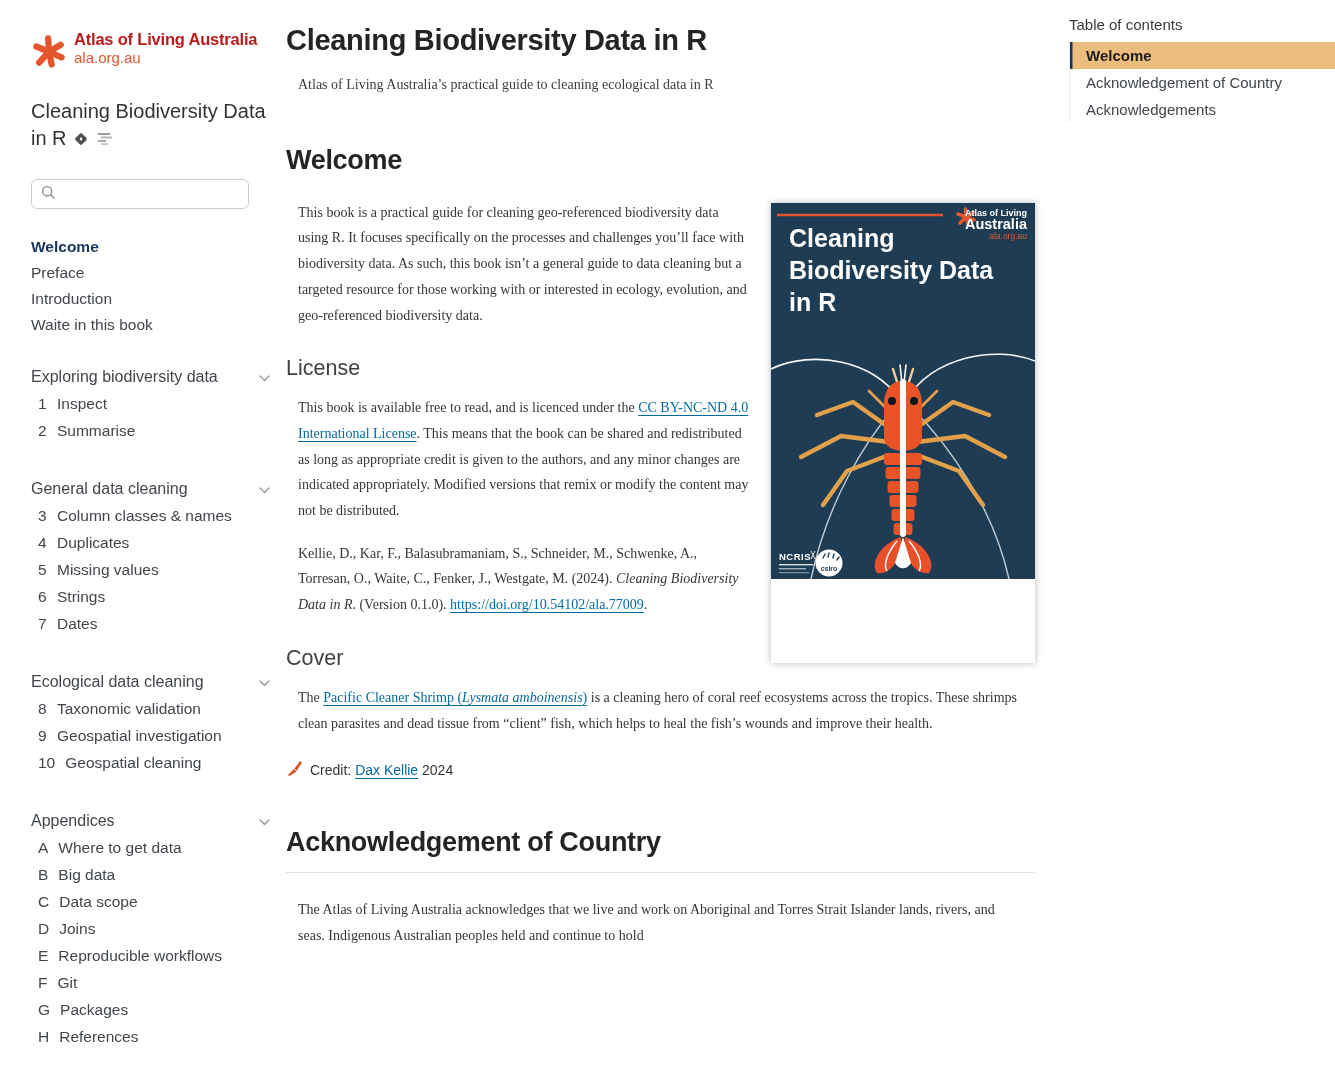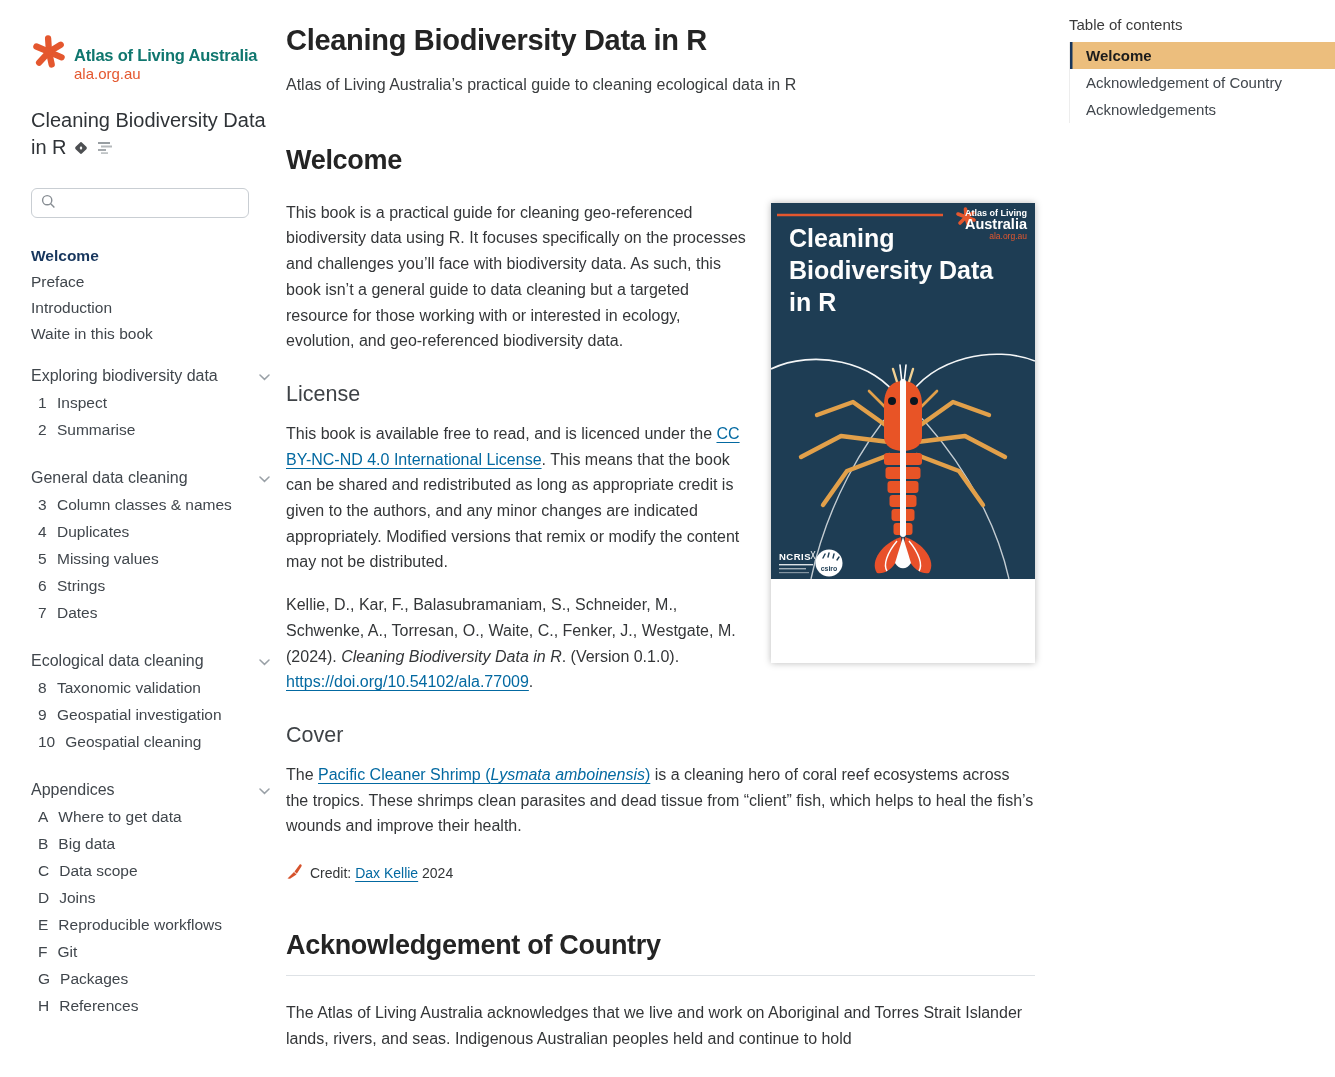--- a/index.html
+++ b/index.html
@@ -3,42 +3,42 @@
 <meta charset="utf-8">
 <style>
   html,body{margin:0;padding:0;background:#fff;}
   body{font-family:"Liberation Sans","DejaVu Sans",sans-serif;color:#343638;}
   .page{display:flex;width:1335px;height:1077px;overflow:hidden;background:#fff;}
 
   
   .sidebar{box-sizing:border-box;width:286px;flex:none;padding:30px 10px 0 31px;font-size:15.5px;}
   .logo-row{display:flex;align-items:flex-start;gap:7px;}
   .logo-mark{flex:none;margin-top:2px;}
-  .logo-name{font-weight:bold;font-size:16.5px;color:#0f766e;letter-spacing:-0.2px;line-height:19px;margin-top:16px;}
+  .logo-name{font-weight:bold;font-size:16.5px;color:#b91c1c;letter-spacing:-0.2px;line-height:19px;}
   .logo-domain{color:#e4572e;font-size:15px;line-height:18px;}
   .book-title{font-size:20px;font-weight:500;color:#2f3337;line-height:27px;margin-top:24px;}
   .title-icons{display:inline-flex;gap:7px;vertical-align:-2px;margin-left:6px;}
   .search-box{margin-top:25px;border:1px solid #c9ced3;border-radius:6px;height:28px;display:flex;align-items:center;padding:0 9px;background:#fff;width:198px;}
   .search-box input{border:none;outline:none;flex:1;margin-left:7px;font-size:14px;color:#3c4043;min-width:0;background:transparent;}
   .nav{margin-top:25px;color:#40464c;}
   .nav-item{padding:4px 0;cursor:pointer;}
   .nav-item.active{color:#17365d;font-weight:bold;}
-  .nav-section{display:flex;align-items:flex-end;justify-content:space-between;padding:4px 6px 4px 0;margin-top:16px;cursor:pointer;font-size:16px;}
+  .nav-section{display:flex;align-items:flex-end;justify-content:space-between;padding:4px 6px 4px 0;margin-top:26px;cursor:pointer;font-size:16px;}
   .nav-sub{display:flex;padding:4.5px 0 4.5px 7px;cursor:pointer;}
   .nav-sub .num{margin-right:10px;min-width:9px;}
   .nav-gap{height:6px;}
 
   
   .main{box-sizing:border-box;width:749px;flex:none;padding-top:24px;}
   .page-title{font-size:29px;font-weight:bold;color:#242424;margin:0 0 15px;letter-spacing:-0.3px;}
   .page-subtitle{font-size:19px;color:#3a3d3f;margin:0;}
   h2.sec{font-size:27px;font-weight:bold;color:#242424;margin:47px 0 24px;letter-spacing:-0.3px;}
   h2.sec-rule{border-bottom:1px solid #dee2e6;padding-bottom:14px;margin-bottom:24px;}
   h3.sub{font-size:21.5px;font-weight:400;color:#3e4246;margin:28px 0 14px;}
-  .main p{font-size:16px;line-height:25.7px;margin:0 0 17px;}
+  .main p{font-size:14px;line-height:25.7px;margin:0 12px 17px;font-family:Liberation Serif, serif;}
   .main a{color:#0369a1;text-decoration:underline;text-underline-offset:2.5px;cursor:pointer;}
   .cover-float{float:right;width:264px;height:460px;margin:3px 0 18px 21px;box-shadow:0 0 7px rgba(0,0,0,.28);}
   .cover-float svg{display:block;}
   .cover-float text{font-family:"Liberation Sans","DejaVu Sans",sans-serif;}
   .credit-line{display:flex;align-items:center;gap:7px;font-size:14px;margin-top:24px;}
   .em{font-style:italic;}
 
   
   .toc{box-sizing:border-box;width:270px;flex:none;margin-left:30px;padding-top:16px;font-size:15px;}
   .toc-title{color:#3a3a3a;margin:0 4px 9px;}

